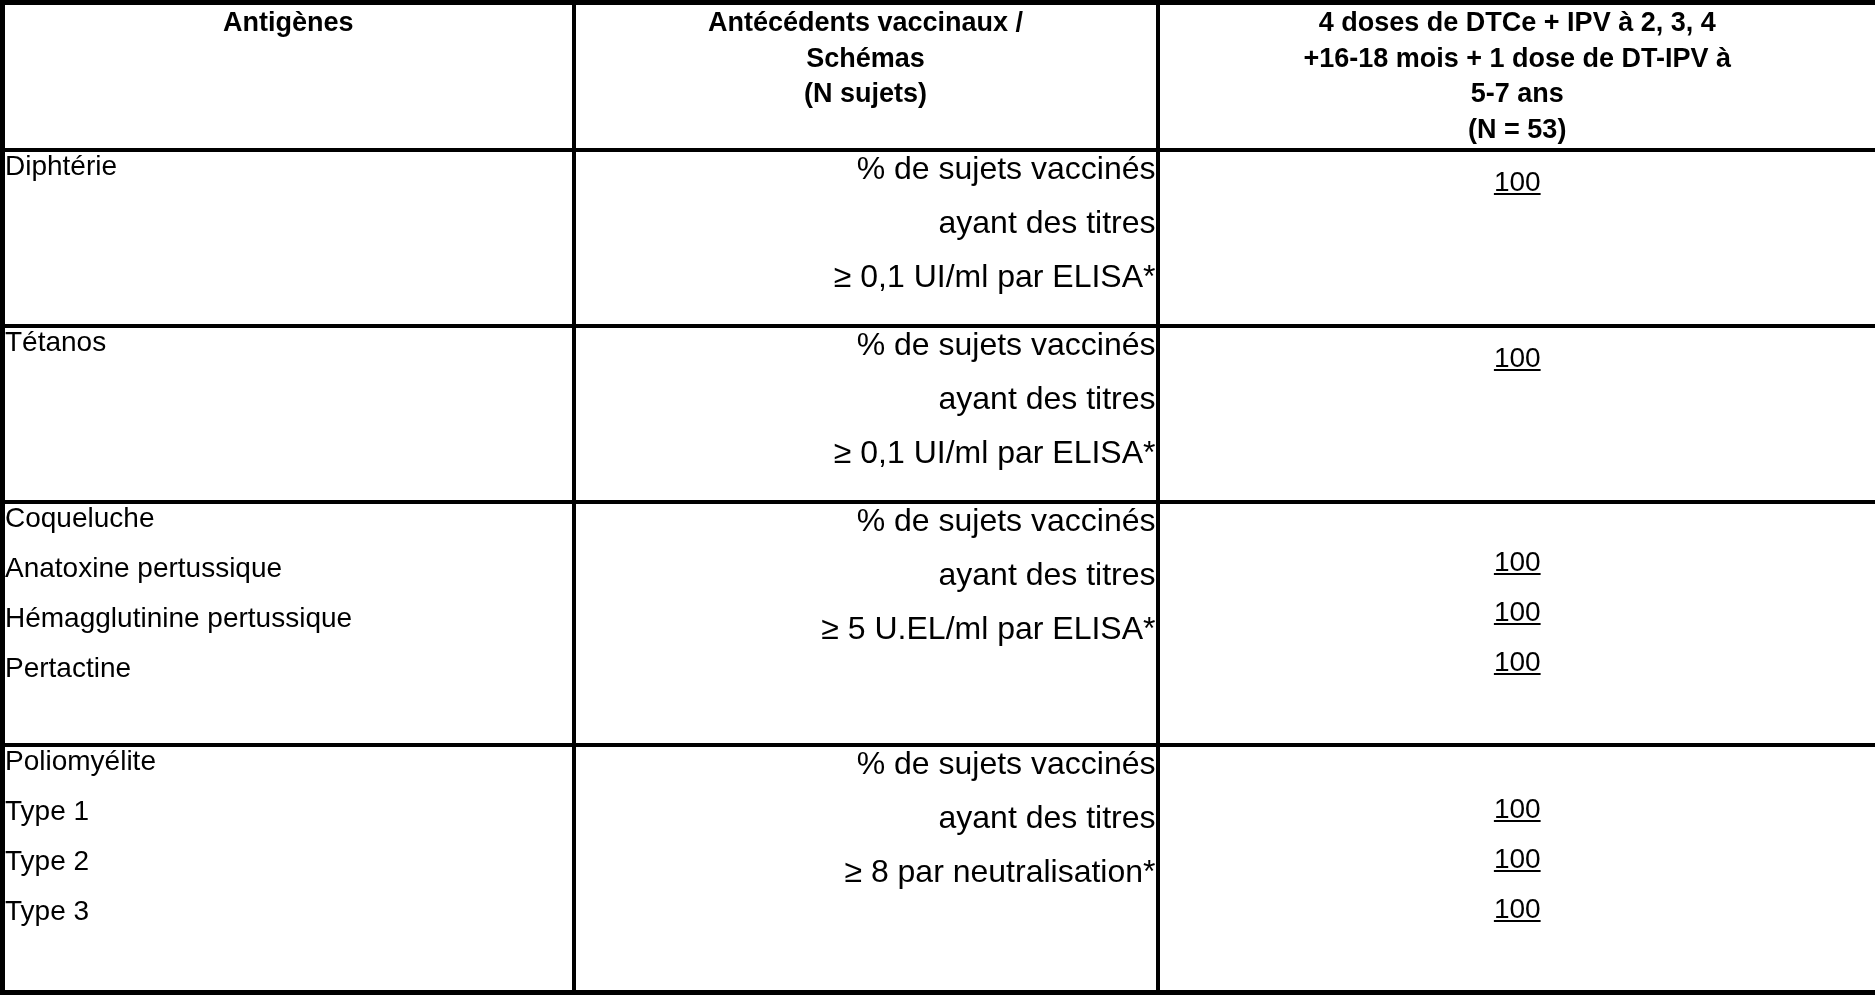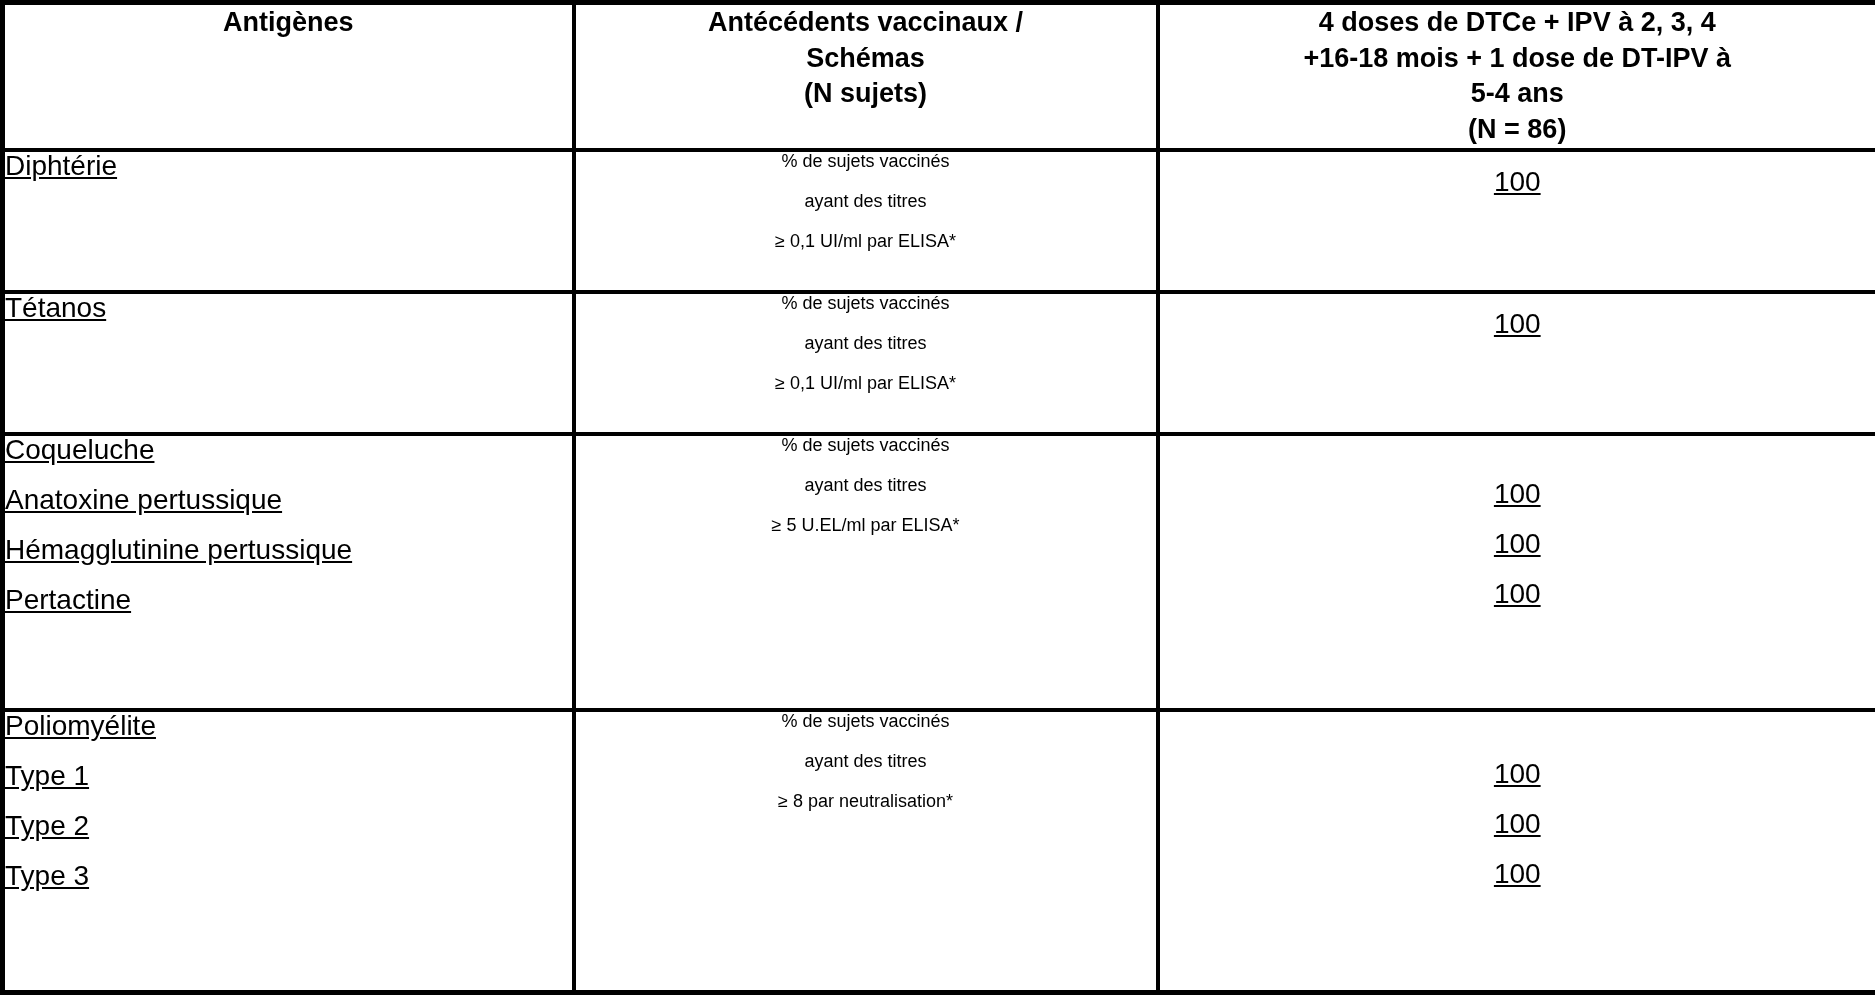--- a/index.html
+++ b/index.html
@@ -67,29 +67,28 @@
   .antigen-cell {
     padding: 16px 0 12px 40px;
     font-size: 28px;
     line-height: 1.0;
     text-align: left;
   }
   .antigen-cell .ln {
     display: block;
     margin-bottom: 22px;
     white-space: nowrap;
-    text-decoration: underline;
   }
   .antigen-cell .ln:last-child { margin-bottom: 0; }
 
   .schema-cell {
     padding: 16px 0 12px 44px;
-    font-size: 18px;
+    font-size: 32px;
     line-height: 1.0;
-    text-align: center;
+    text-align: right;
   }
   .schema-cell .ln {
     display: block;
     margin-bottom: 22px;
     white-space: nowrap;
   }
   .schema-cell .ln:last-child { margin-bottom: 0; }
 
   .result-cell {
     font-size: 28px;
@@ -129,22 +128,22 @@
           <span class="hdr-line">Antigènes</span>
         </th>
         <th class="hdr-cell">
           <span class="hdr-line">Antécédents vaccinaux /</span>
           <span class="hdr-line">Schémas</span>
           <span class="hdr-line">(N sujets)</span>
         </th>
         <th class="hdr-cell">
           <span class="hdr-line">4 doses de DTCe + IPV à 2, 3, 4</span>
           <span class="hdr-line">+16-18 mois + 1 dose de DT-IPV à</span>
-          <span class="hdr-line">5-4 ans</span>
-          <span class="hdr-line">(N = 86)</span>
+          <span class="hdr-line">5-7 ans</span>
+          <span class="hdr-line">(N = 53)</span>
         </th>
       </tr>
     </thead>
     <tbody>
 
       <tr class="row-diphterie">
         <td class="antigen-cell">
           <span class="ln">Diphtérie</span>
         </td>
         <td class="schema-cell">

